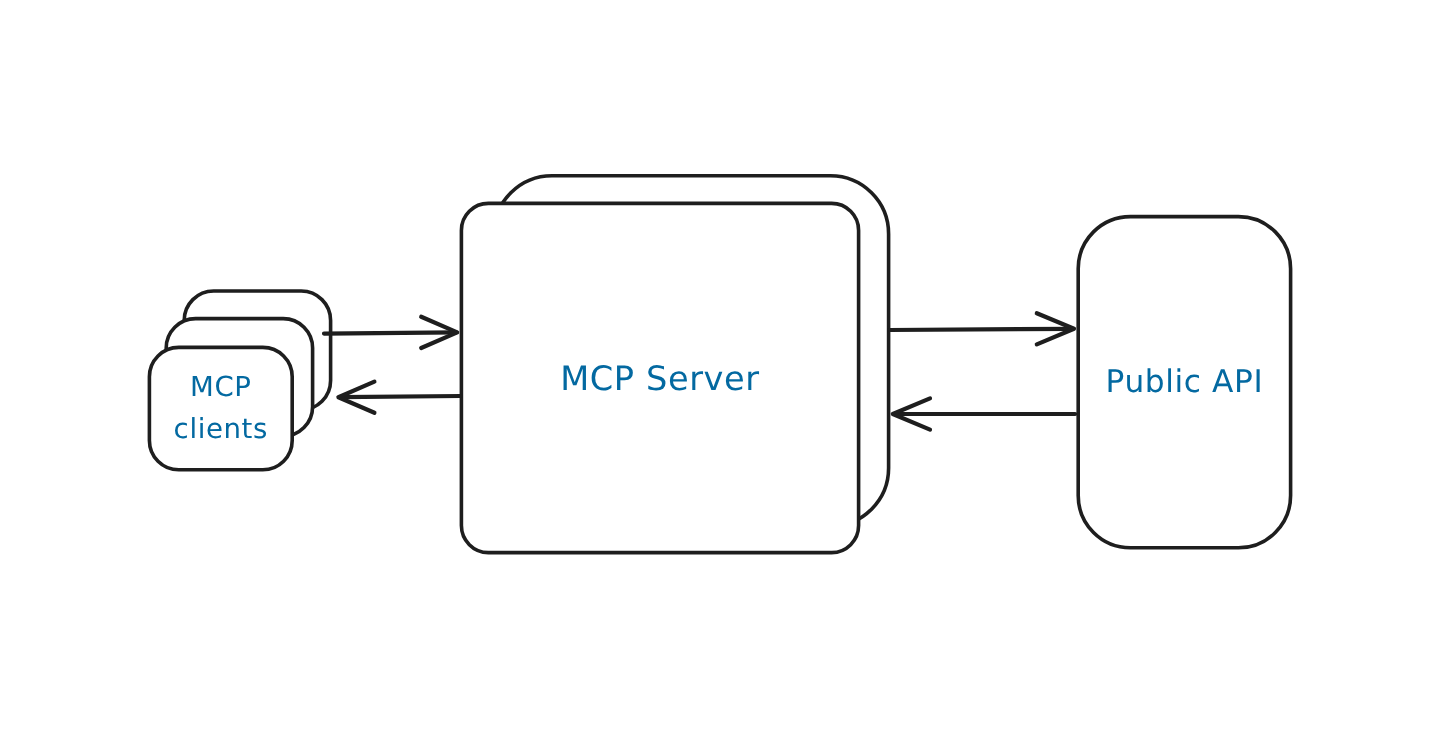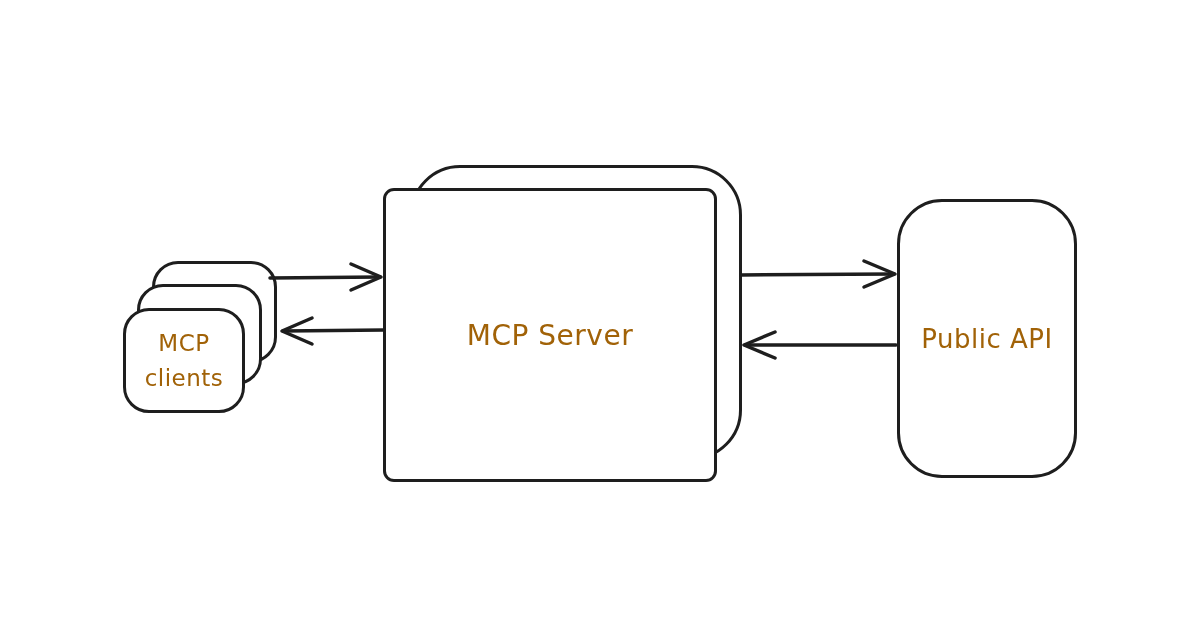--- a/index.html
+++ b/index.html
@@ -20,22 +20,21 @@
   }
   .node-box {
     position: absolute;
     box-sizing: border-box;
     border: 3px solid #1e1e1e;
     background: #ffffff;
     display: flex;
     align-items: center;
     justify-content: center;
     text-align: center;
-    color: #a16207;
-    margin-top: 20px;
+    color: #0369a1;
   }
   
   .clients-back {
     left: 152px; top: 241px; width: 125px; height: 102px;
     border-radius: 26px;
   }
   .clients-middle {
     left: 137px; top: 264px; width: 125px; height: 101px;
     border-radius: 26px;
   }
@@ -50,21 +49,21 @@
     white-space: pre-line;
     letter-spacing: 0.5px;
   }
   
   .server-back {
     left: 410px; top: 145px; width: 332px; height: 295px;
     border-radius: 50px;
   }
   .server-front {
     left: 383px; top: 168px; width: 334px; height: 294px;
-    border-radius: 11px;
+    border-radius: 24px;
   }
   .server-label {
     font-size: 28px;
     letter-spacing: 0.5px;
   }
   
   .api-box {
     left: 897px; top: 179px; width: 180px; height: 279px;
     border-radius: 45px;
   }

